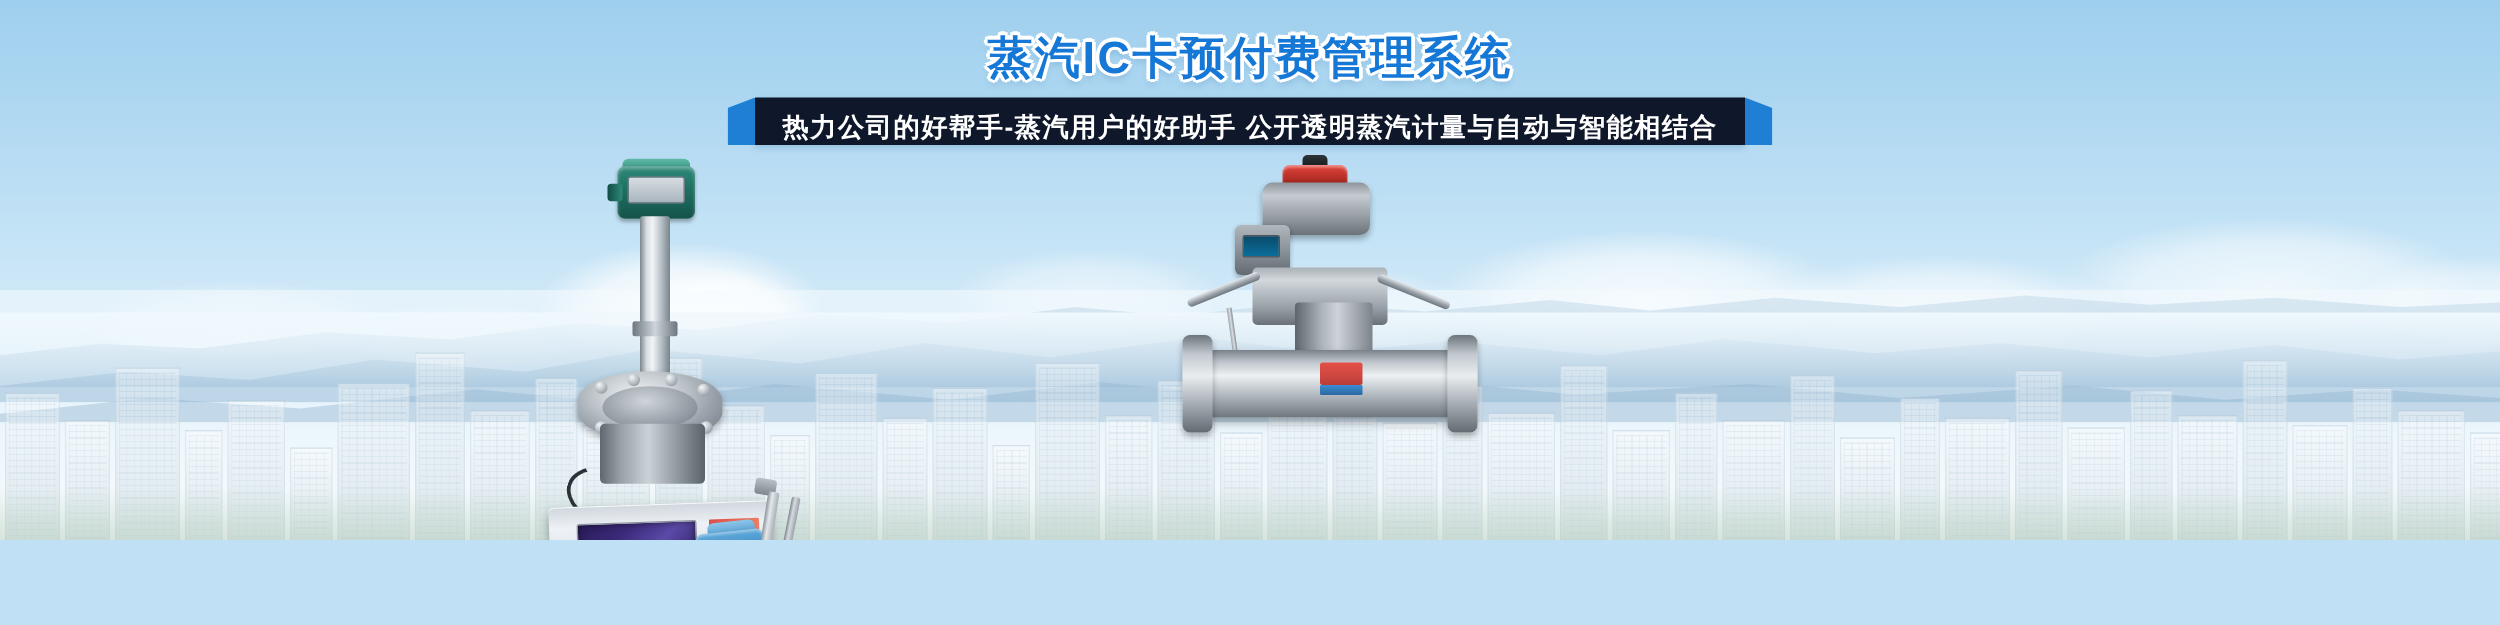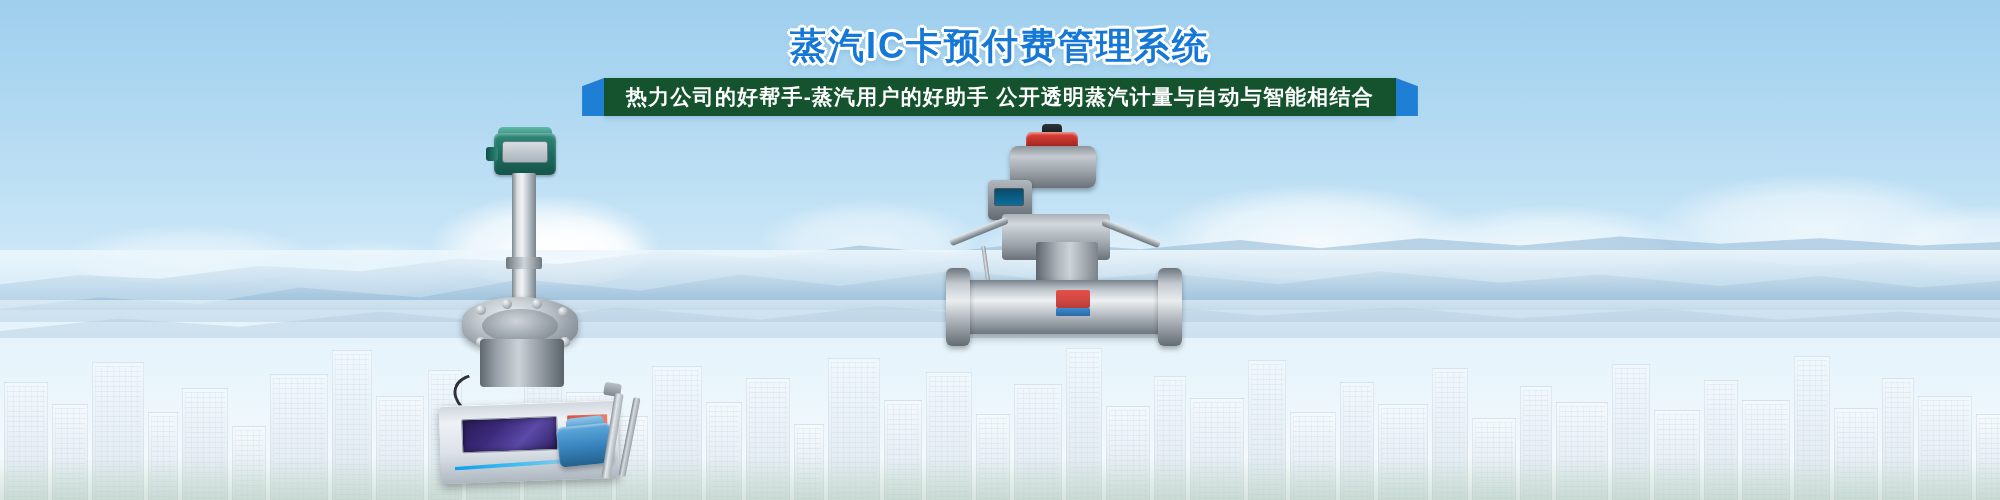--- a/index.html
+++ b/index.html
@@ -3,21 +3,21 @@
 <meta charset="utf-8">
 <style>
   * { margin:0; padding:0; box-sizing:border-box; }
   html,body { width:2000px; height:500px; overflow:hidden; }
   body {
     font-family:"Liberation Sans","DejaVu Sans",sans-serif;
     background:#bfe0f5;
   }
   .banner {
     position:relative;
-    width:2000px; height:500px;
+    width:2000px; height:432px;
     overflow:hidden;
   }
   
   .sky {
     position:absolute; inset:0;
     background:linear-gradient(to bottom,
       #9fcfee 0%,
       #a9d5f0 14%,
       #b8dcf3 30%,
       #c6e4f6 46%,
@@ -134,22 +134,22 @@
     display:flex; justify-content:center; align-items:stretch;
   }
   .rib-tail {
     width:22px;
     background:#1f7fd4;
     flex:0 0 auto;
   }
   .rib-tail-l { clip-path:polygon(0% 22%, 100% 0%, 100% 100%, 0% 100%); }
   .rib-tail-r { clip-path:polygon(0% 0%, 100% 22%, 100% 100%, 0% 100%); }
   .rib-body {
-    background:#14532d;
-    display:flex; align-items:center; justify-content:center;
+    background:#0f172a;
+    display:flex; align-items:flex-end; justify-content:center;
     padding:0 22px;
     flex:0 0 auto;
     box-shadow:0 2px 5px rgba(20,80,140,.20);
   }
   .rib-text {
     color:#ffffff;
     font-size:21px;
     font-weight:bold;
     letter-spacing:1.2px;
     white-space:nowrap;

